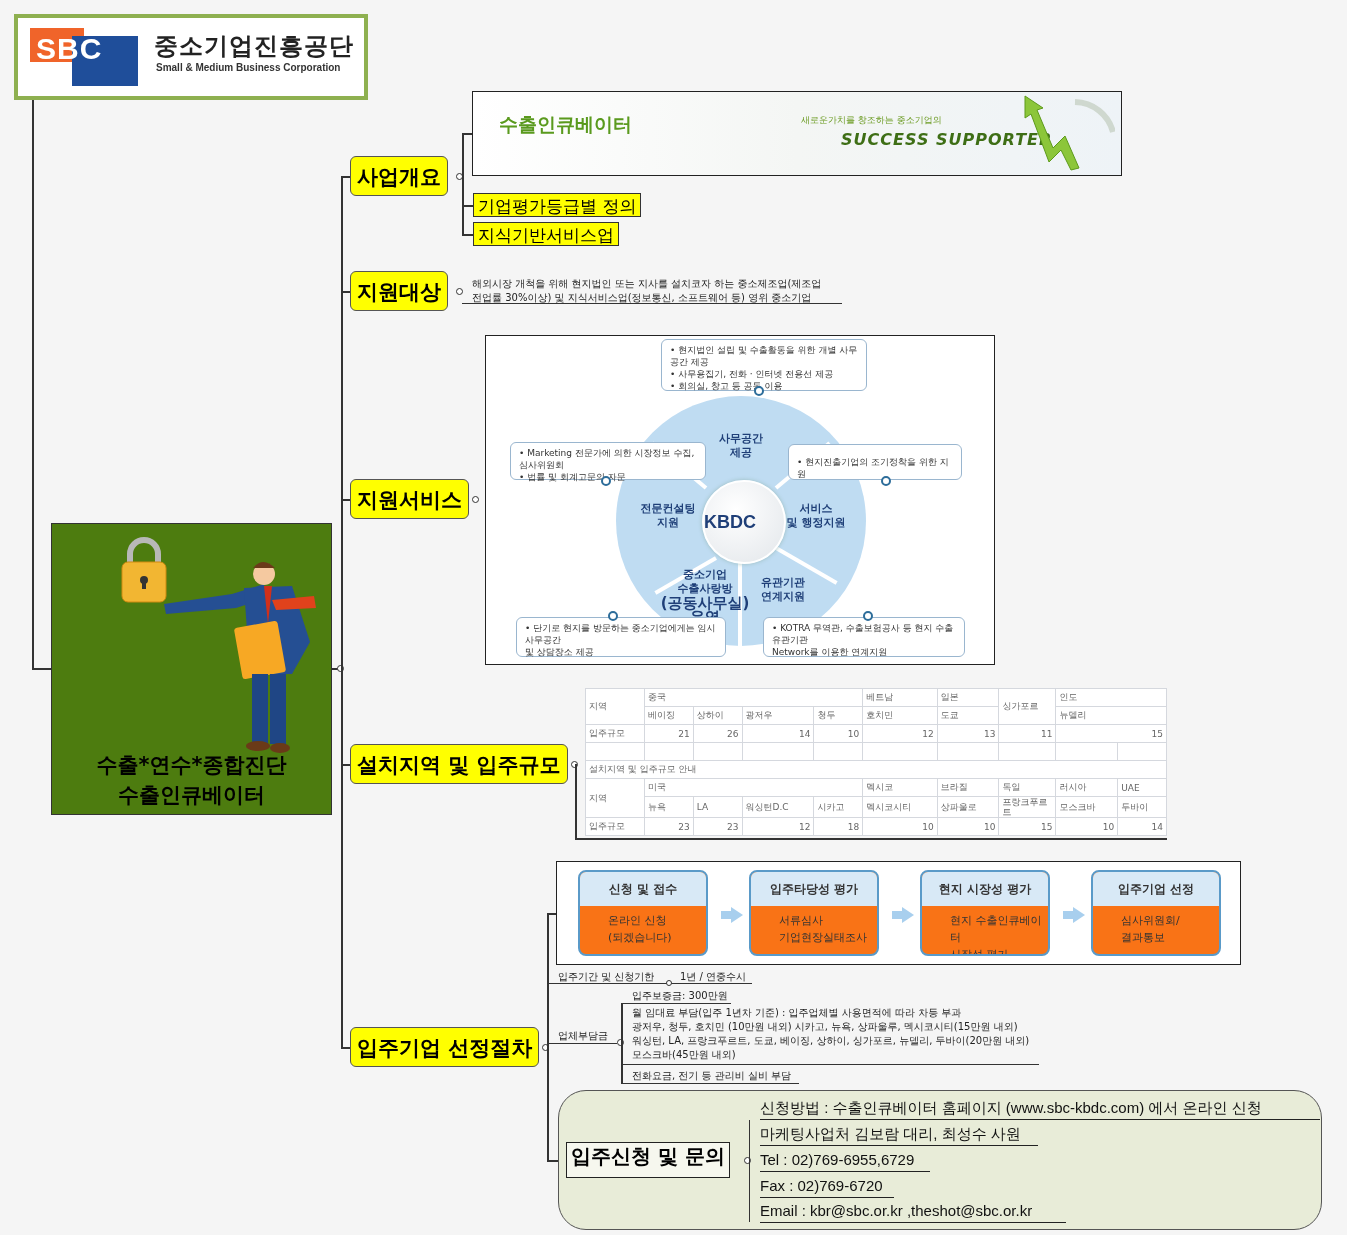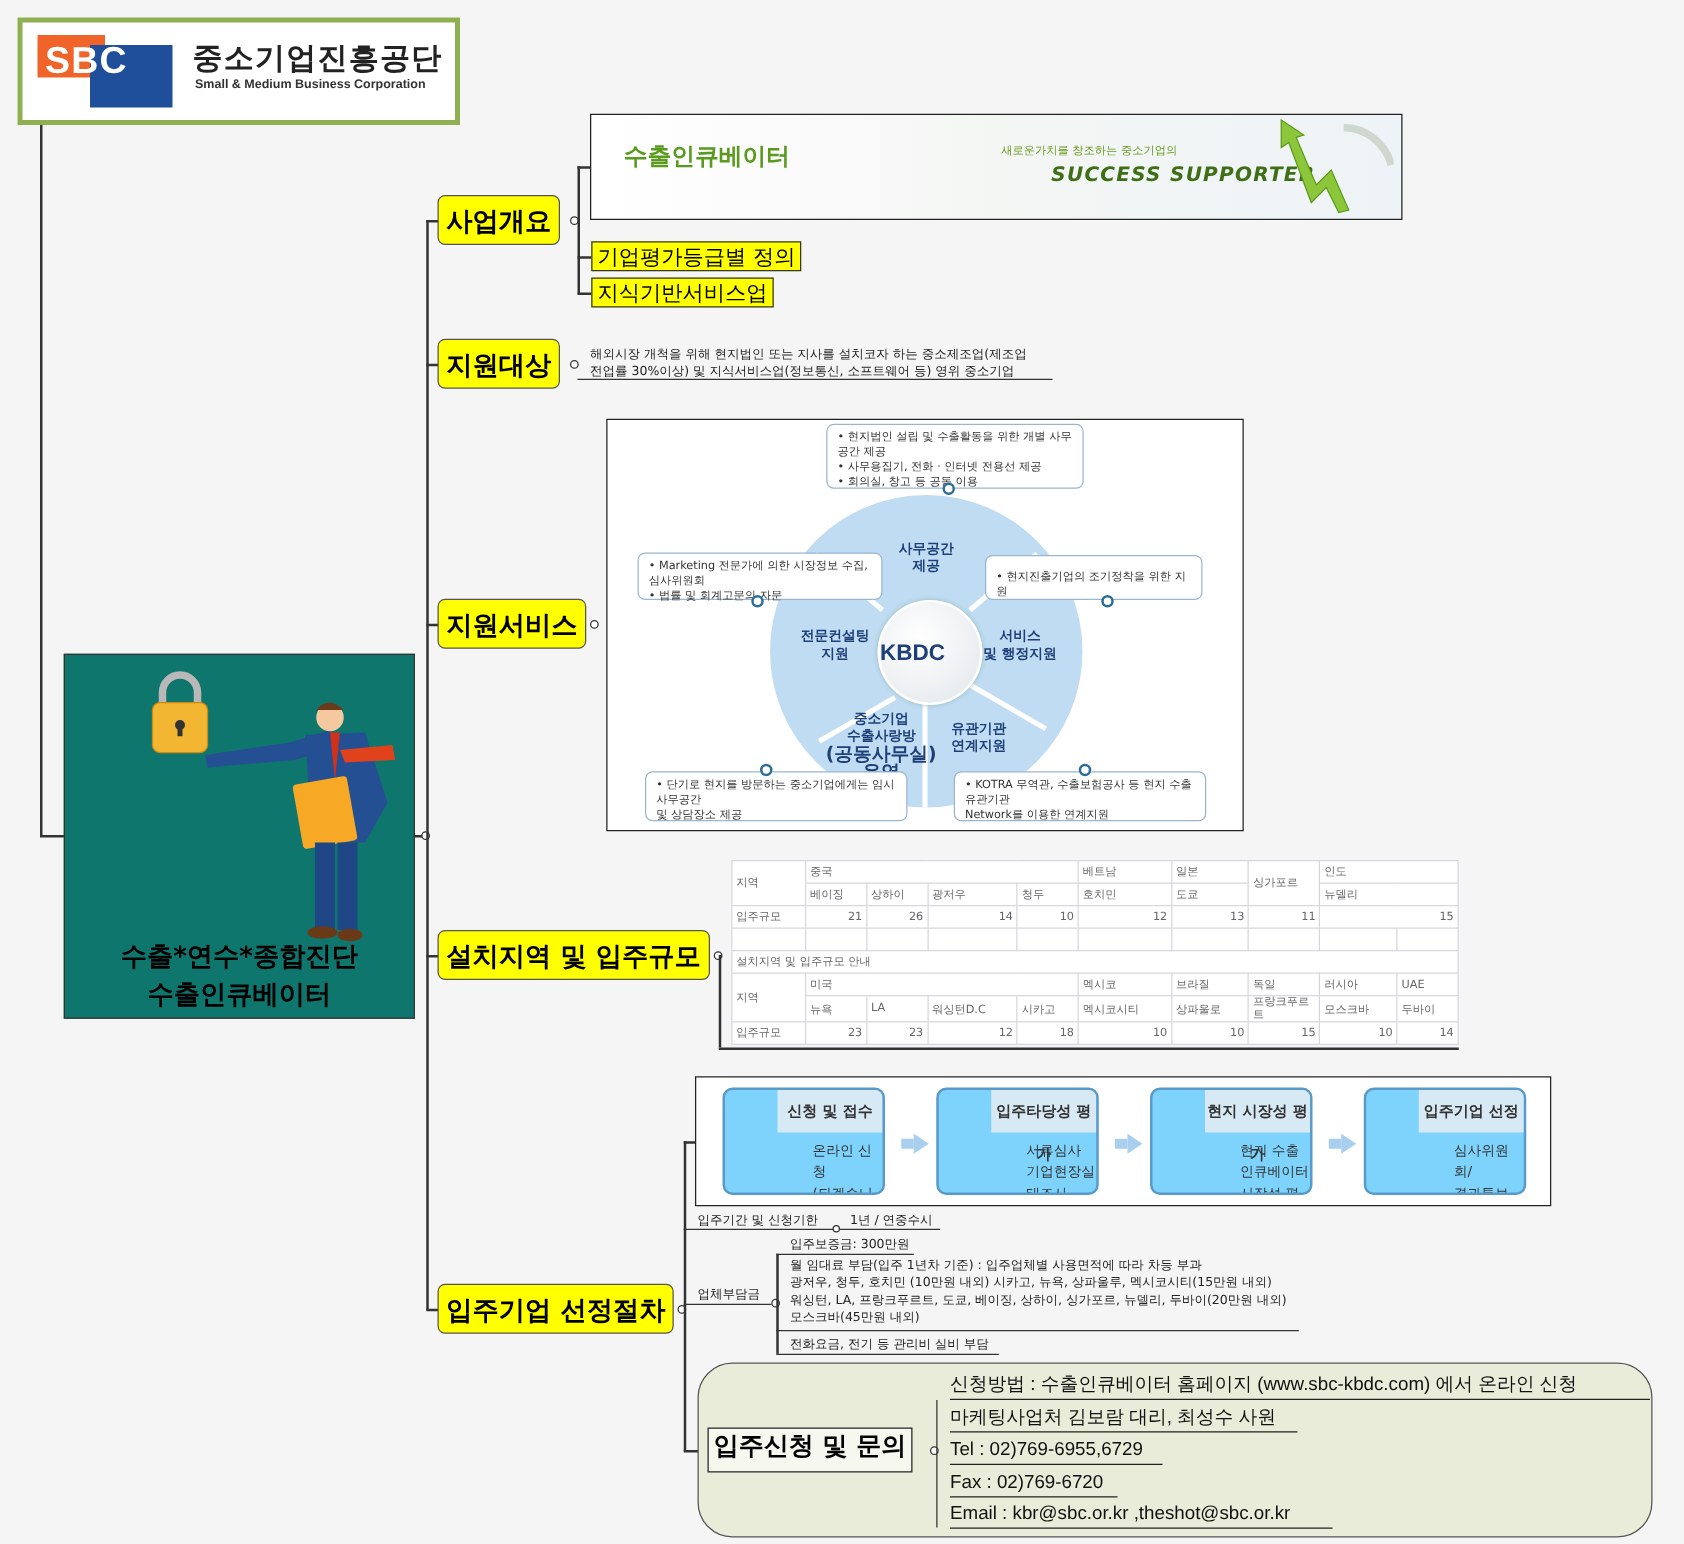--- a/index.html
+++ b/index.html
@@ -10,21 +10,21 @@
 
   
   .logo{left:14px;top:14px;width:354px;height:86px;border:4px solid #8eb050;background:#fff;box-sizing:border-box;}
   .logo .s{position:absolute;left:12px;top:10px;width:54px;height:34px;background:#f0642a;}
   .logo .bc{position:absolute;left:54px;top:18px;width:66px;height:50px;background:#1f4e9a;}
   .logo .sbc{position:absolute;left:18px;top:14px;font:bold 30px "Liberation Sans",sans-serif;color:#fff;letter-spacing:1px;}
   .logo .kr{position:absolute;left:136px;top:12px;font:bold 24px "DejaVu Sans",sans-serif;color:#222;letter-spacing:1px;}
   .logo .en{position:absolute;left:138px;top:44px;font:bold 10px "Liberation Sans",sans-serif;color:#333;}
 
   
-  .root{left:51px;top:523px;width:281px;height:292px;background:#0f766e;border:1px solid #333;box-sizing:border-box;}
+  .root{left:51px;top:523px;width:281px;height:292px;background:#4d7c0f;border:1px solid #333;box-sizing:border-box;}
   .root .title{position:absolute;left:0;right:0;bottom:4px;text-align:center;font:bold 21px "DejaVu Sans",sans-serif;line-height:30px;}
 
   
   .topic{position:absolute;background:#ffff00;border:1.5px solid #555;border-radius:6px;font:bold 21px "DejaVu Sans",sans-serif;padding:0 6px;height:40px;line-height:40px;box-sizing:border-box;white-space:nowrap;}
   .sub-yellow{position:absolute;background:#ffff00;border:1px solid #333;font:17px "DejaVu Sans",sans-serif;padding:0 4px;height:24px;line-height:24px;box-sizing:border-box;white-space:nowrap;}
 
   
   .banner{left:472px;top:91px;width:650px;height:85px;border:1px solid #222;background:linear-gradient(90deg,#fff 0%,#f4f6f4 50%,#eef3f7 100%);box-sizing:border-box;overflow:hidden;}
   .banner .h{position:absolute;left:26px;top:20px;font:bold 19px "DejaVu Sans",sans-serif;color:#5a9a1e;}
   .banner .d{position:absolute;left:26px;top:46px;font:9px "DejaVu Sans",sans-serif;color:#555;line-height:12px;width:300px;}
@@ -42,21 +42,21 @@
   .dot{position:absolute;width:10px;height:10px;border:2.5px solid #2d6d9a;border-radius:50%;background:#fff;box-sizing:border-box;}
   .divline{position:absolute;background:#fff;}
 
   
   table.rt{position:absolute;border-collapse:collapse;font:9px "DejaVu Sans",sans-serif;color:#666;background:#fff;}
   table.rt td{border:1px solid #d5d8de;padding:0 3px;height:17px;vertical-align:middle;white-space:nowrap;}
   table.rt td.n{text-align:right;}
 
   
   .proc{left:556px;top:861px;width:685px;height:104px;border:1px solid #222;background:#fff;box-sizing:border-box;}
-  .pbox{position:absolute;top:8px;width:130px;height:86px;border:2px solid #5a9ac8;border-radius:8px;overflow:hidden;background:#7dd3fc;box-sizing:border-box;padding-left:42px;}
+  .pbox{position:absolute;top:8px;width:130px;height:86px;border:2px solid #5a9ac8;border-radius:8px;overflow:hidden;background:#f97316;box-sizing:border-box;}
   .pbox .ph{height:34px;background:#d8e9f6;font:bold 12px "DejaVu Sans",sans-serif;color:#333;text-align:center;line-height:34px;}
   .pbox .pb{font:11px "DejaVu Sans",sans-serif;color:#333;text-align:left;line-height:17px;padding-top:6px;margin-left:28px;}
   .parrow{position:absolute;top:45px;width:0;height:0;border-top:8px solid transparent;border-bottom:8px solid transparent;border-left:12px solid #a8cfee;}
   .parrow:before{content:"";position:absolute;left:-22px;top:-4px;width:10px;height:8px;background:#a8cfee;}
 
   
   .cloud{left:558px;top:1090px;width:764px;height:140px;background:#e8ecd8;border:1.5px solid #555;border-radius:28px;box-sizing:border-box;}
   .ctext{position:absolute;font:15px "Liberation Sans",sans-serif;color:#111;white-space:nowrap;border-bottom:1px solid #222;line-height:22px;}
   .contact-topic{position:absolute;left:566px;top:1142px;height:34px;line-height:34px;border:1.5px solid #222;background:#f6f7ee;font:bold 20px "DejaVu Sans",sans-serif;padding:0 4px;white-space:nowrap;}
 </style>

